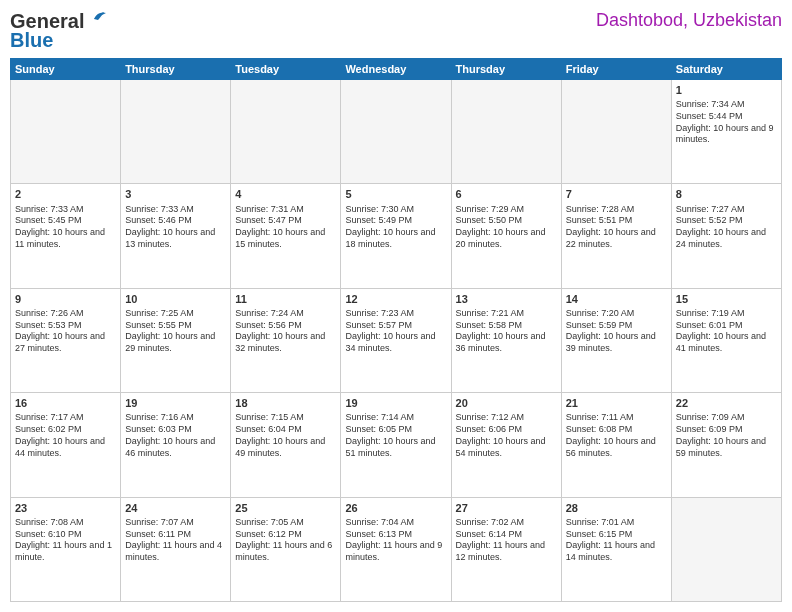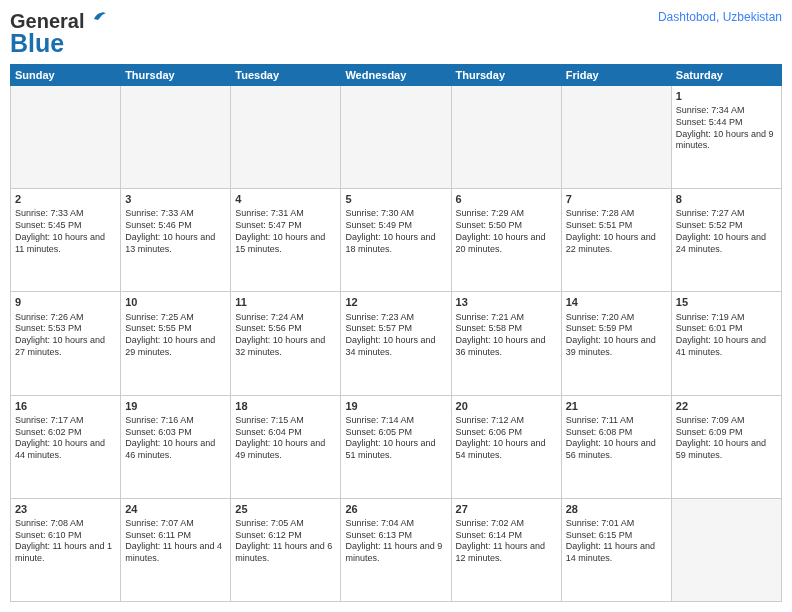--- a/index.html
+++ b/index.html
@@ -25,22 +25,22 @@
     }
     .title-area {
       text-align: right;
     }
     .month-title {
       font-size: 32px;
       font-weight: bold;
       color: #333;
     }
     .location {
-      font-size: 12px;
-      color: #3b82f6;
+      font-size: 18px;
+      color: #a21caf;
     }
     .calendar {
       flex: 1;
       border: 1px solid #ccc;
       border-collapse: collapse;
       width: 100%;
       table-layout: fixed;
     }
     .calendar th {
       background: #1a6faf;
@@ -88,21 +88,21 @@
 <div class="page">
   <div class="header">
     <div class="logo-wrapper">
       <div class="logo-line1">
         <span style="font-size:20px;font-weight:bold;color:#333;">General</span>
         <svg width="22" height="22" viewBox="0 0 22 22" style="margin-left:2px;margin-top:-4px;">
           <path d="M8 10 Q12 2 20 4 Q16 8 14 10 Q18 6 20 4" fill="#1a6faf" stroke="none"></path>
           <path d="M8 10 Q10 6 18 3 Q14 9 12 11" fill="#1a6faf"></path>
         </svg>
       </div>
-      <div style="font-size:25px;font-weight:bold;color:#1a6faf;margin-top:-4px;">Blue</div>
+      <div style="font-size:20px;font-weight:bold;color:#1a6faf;margin-top:-4px;">Blue</div>
     </div>
     <div class="title-area">
       <div class="location">Dashtobod, Uzbekistan</div>
     </div>
   </div>
 
   <table class="calendar">
     <thead>
       <tr>
         <th>Sunday</th>

